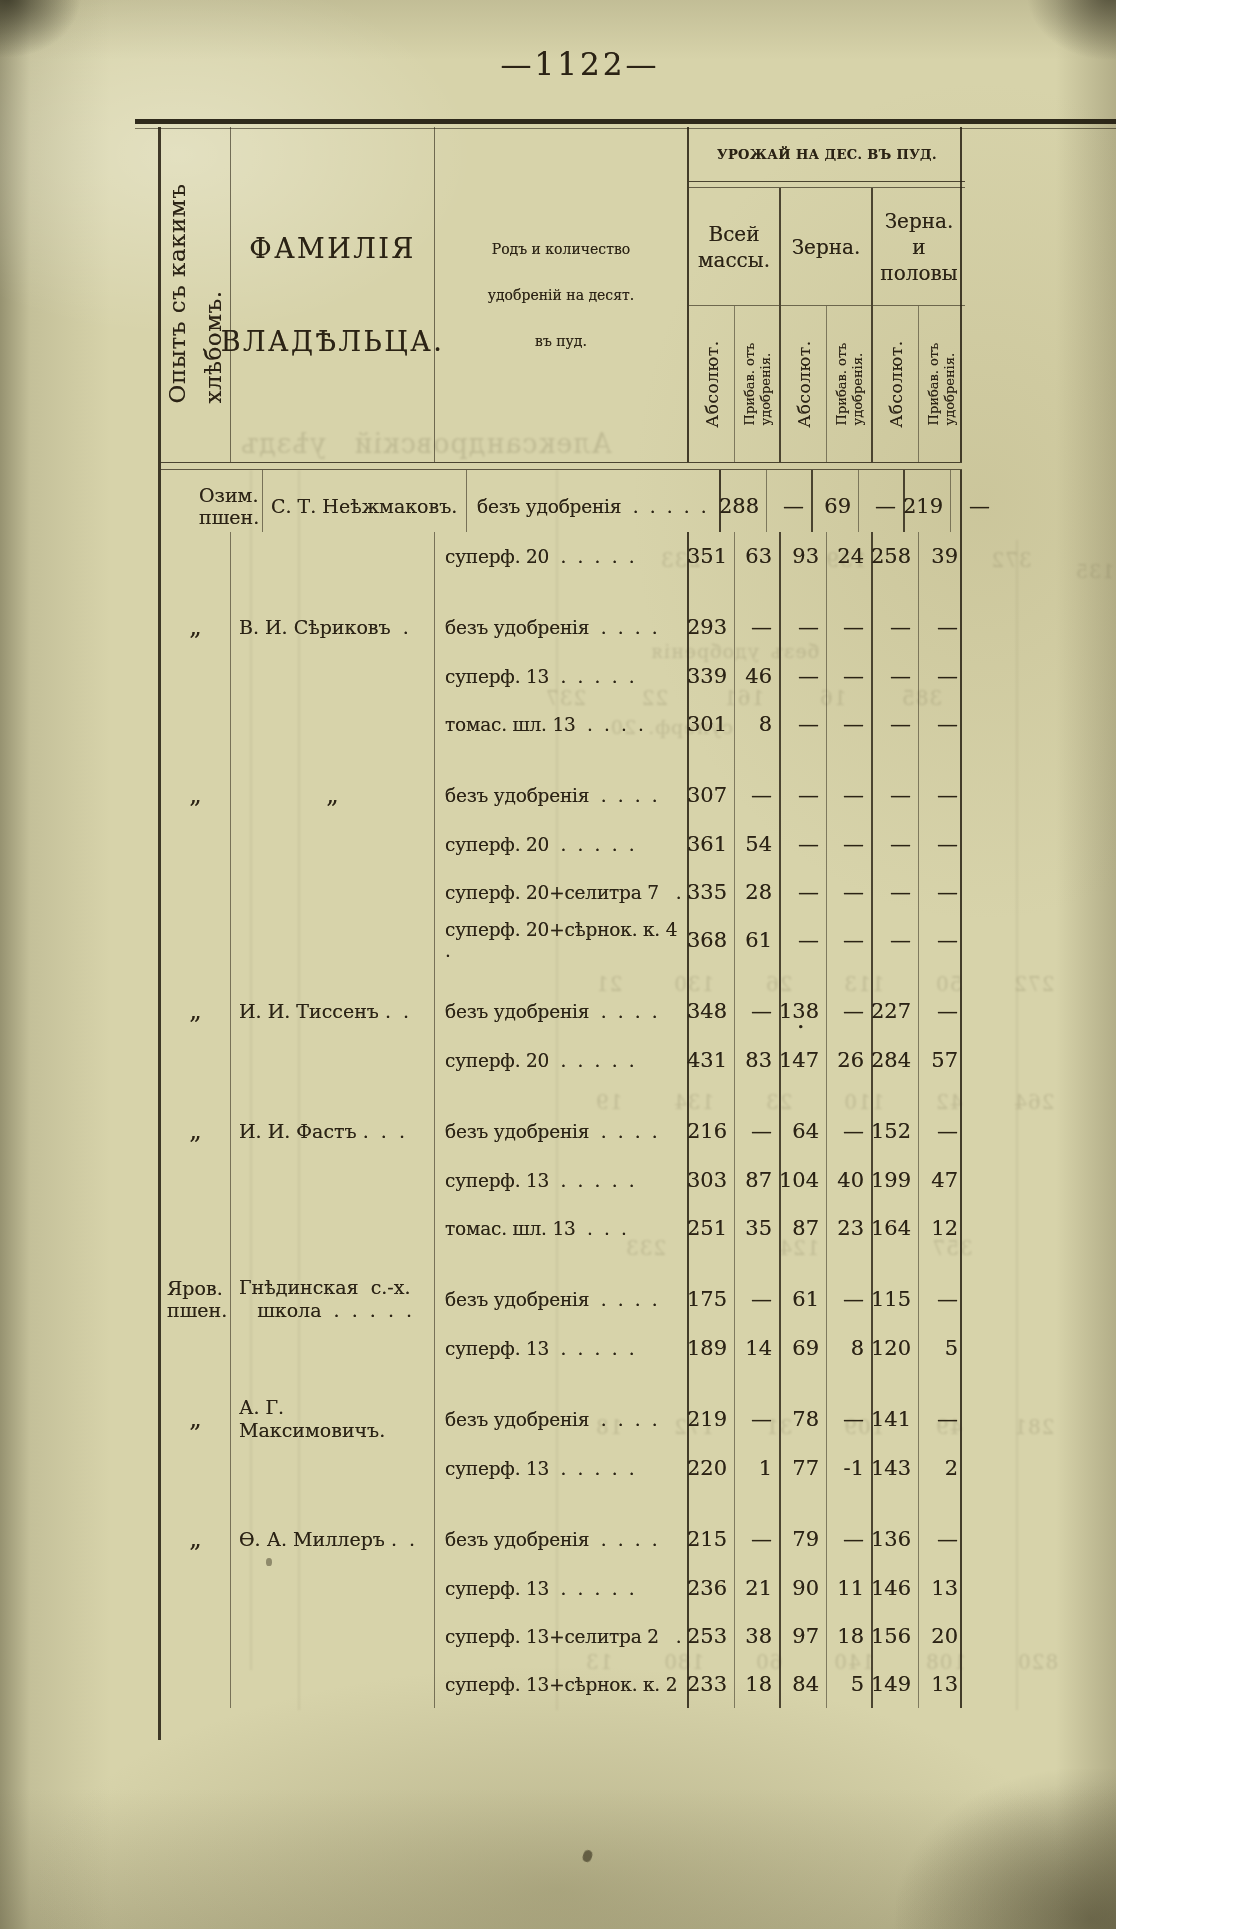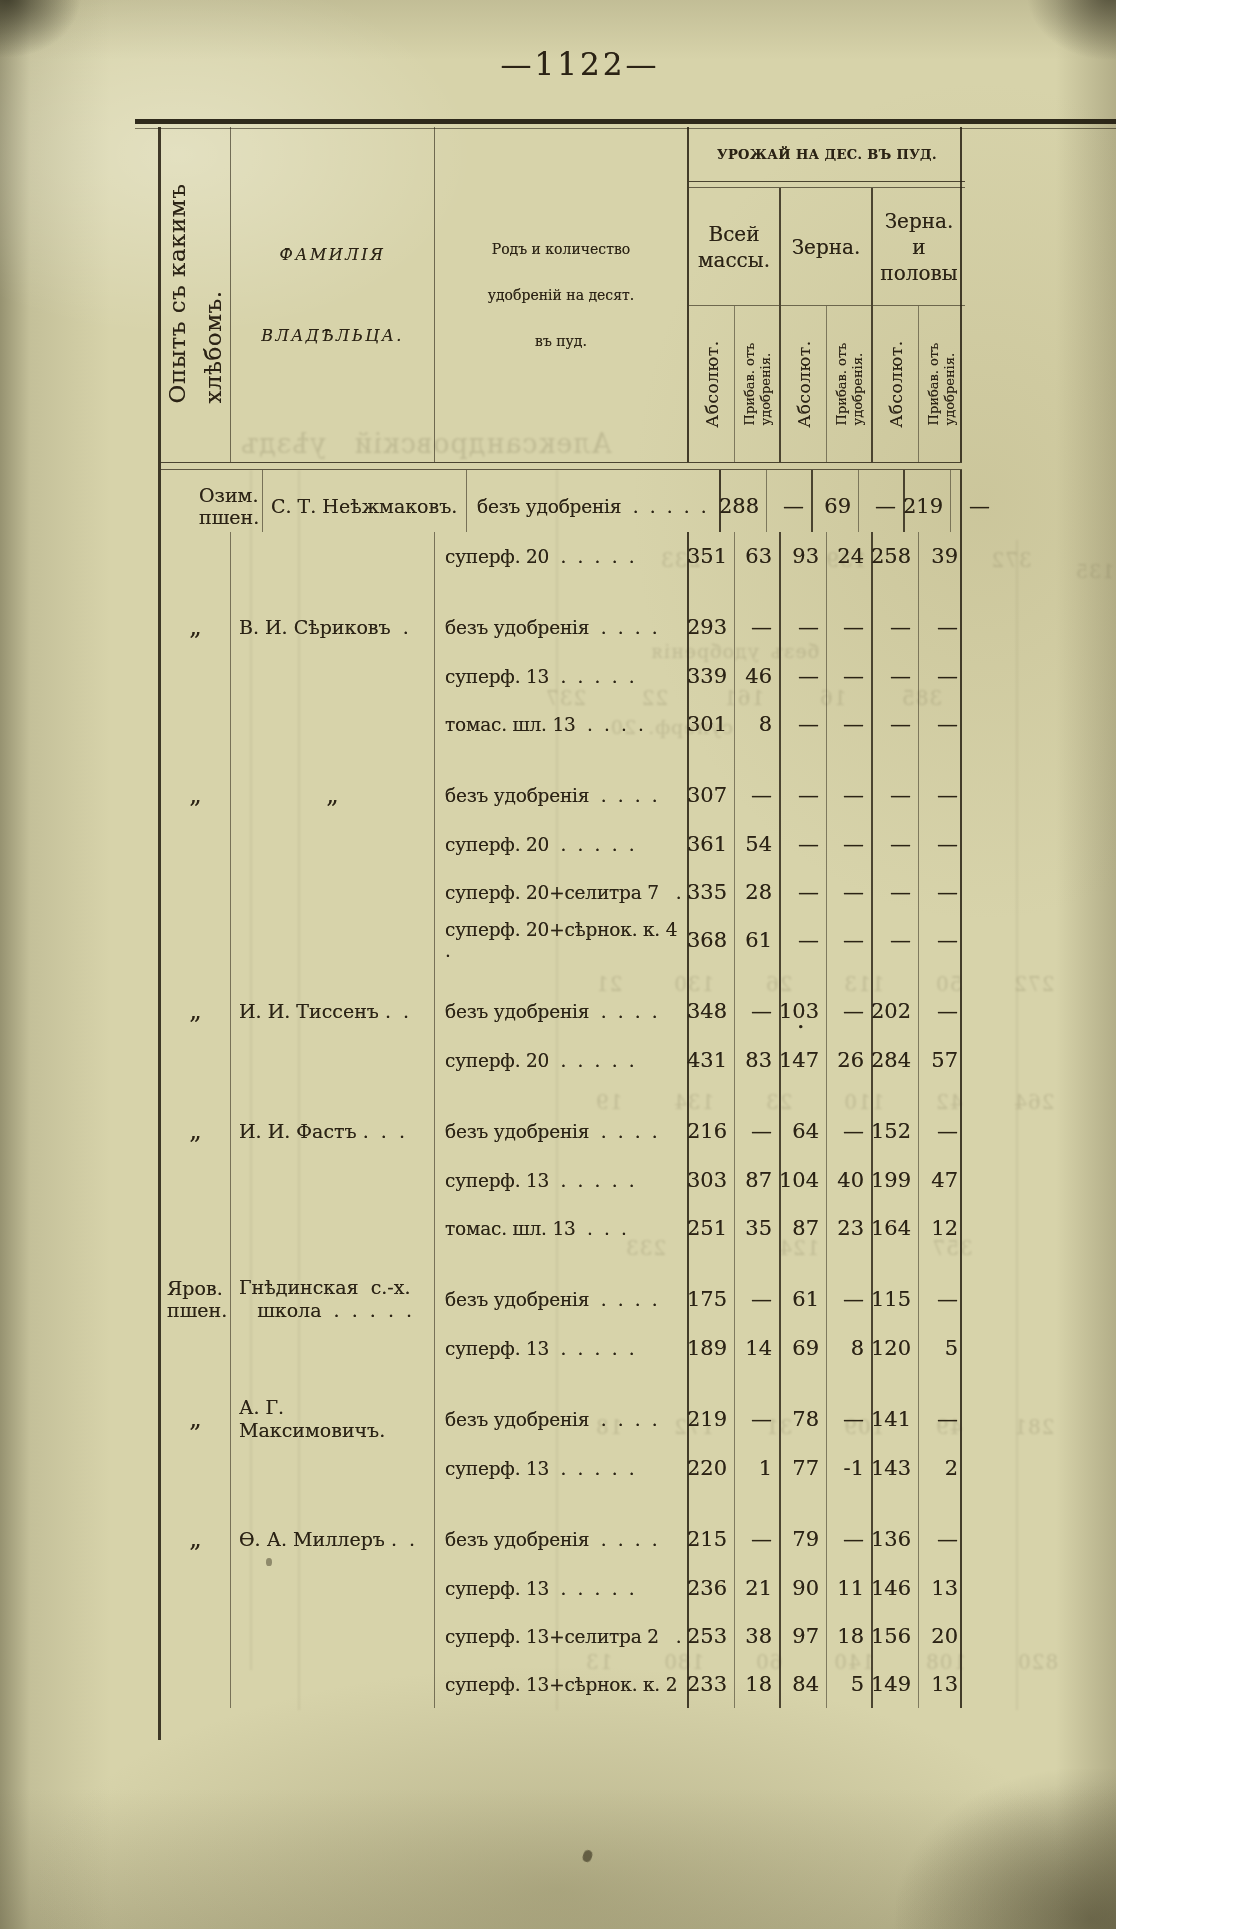--- a/index.html
+++ b/index.html
@@ -55,21 +55,21 @@
   .h-crop .rot {
     position:absolute; top:50%; left:50%; width:max-content;
     transform: translate(-50%,-52%) rotate(-90deg);
     font-size:23px; line-height:1.55; letter-spacing:0.5px; white-space:pre; text-align:left;
   }
   .h-owner {
     border-right:1.4px solid rgba(40,33,19,0.6);
     display:flex; flex-direction:column; justify-content:center; align-items:center;
     gap:62px; text-align:center;
   }
-  .h-owner div { font-size:16px; letter-spacing:2.5px;font-style:italic; }
+  .h-owner div { font-size:27px; letter-spacing:2.5px; }
   .h-fert {
     border-right:2.4px solid rgba(40,33,19,0.85);
     display:flex; flex-direction:column; justify-content:center; align-items:center;
     gap:30px; text-align:center;
   }
   .h-fert div { font-size:14px; }
   .h-yield { display:flex; flex-direction:column; }
   .y-title {
     height:54px; display:flex; align-items:center; justify-content:center;
     font-size:13px; letter-spacing:0.4px; white-space:nowrap;font-weight:bold;
@@ -495,28 +495,28 @@
     <div class="c fert">
             <span class="t">безъ удобренія  .  .  .  .</span>
           </div>
     <div class="c val v1">
             <span class="t">348</span>
           </div>
     <div class="c val v2">
             <span class="t">—</span>
           </div>
     <div class="c val v3">
-            <span class="t">103</span>
+            <span class="t">138</span>
             <span class="under-dot">•</span>
           </div>
     <div class="c val v4">
             <span class="t">—</span>
           </div>
     <div class="c val v5">
-            <span class="t">202</span>
+            <span class="t">227</span>
           </div>
     <div class="c val v6">
             <span class="t">—</span>
           </div>
   </div>
         <div class="trow">
     <div class="c crop">
             <span class="t"></span>
           </div>
     <div class="c owner">

